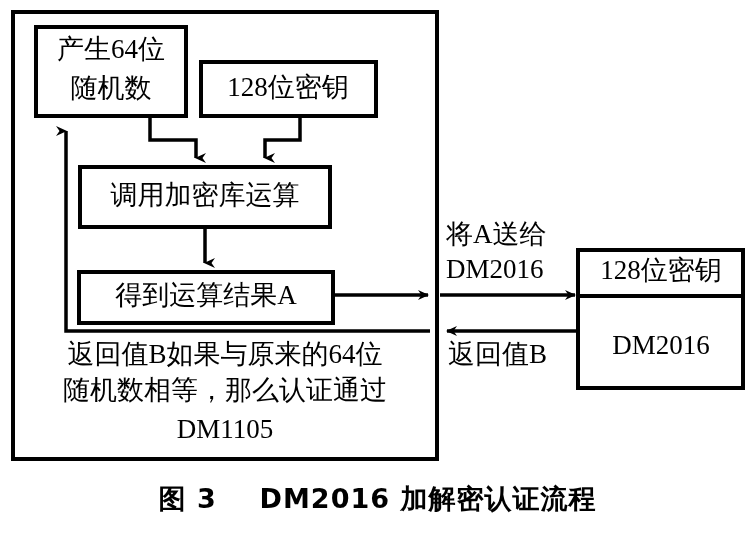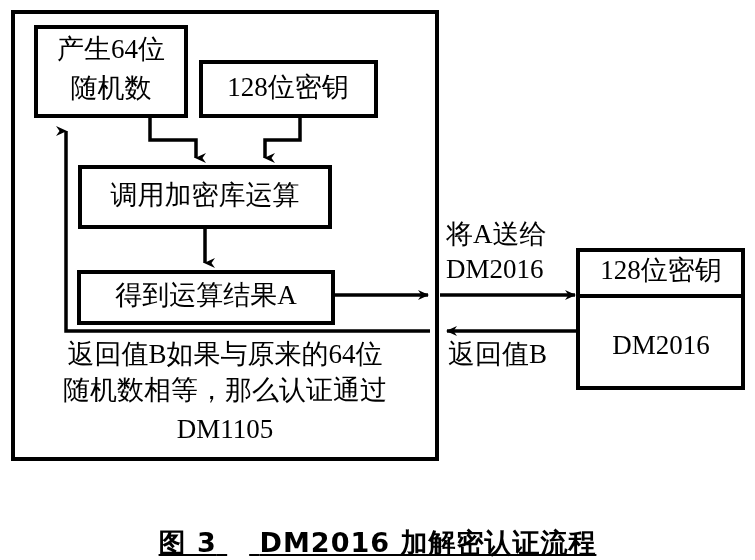--- a/index.html
+++ b/index.html
@@ -52,28 +52,27 @@
     dominant-baseline: middle;
     white-space: pre;
   }
   .lbl-left {
     text-anchor: start;
   }
   .caption {
     position: absolute;
     left: 0;
     right: 0;
-    top: 525px;
+    top: 481px;
     text-align: center;
     font-family: "DejaVu Sans", "Liberation Sans", sans-serif;
     font-weight: bold;
     font-size: 27px;
     letter-spacing: 1px;
     color: #000000;
-    text-decoration: underline;
   }
 </style>
 </head>
 <body>
 
 <div id="figure-root">
 
   <svg id="diagram" viewBox="0 0 755 560">
     <defs>
       <marker id="arrow-down" markerWidth="10" markerHeight="11" refX="5" refY="10" orient="auto" markerUnits="userSpaceOnUse">

